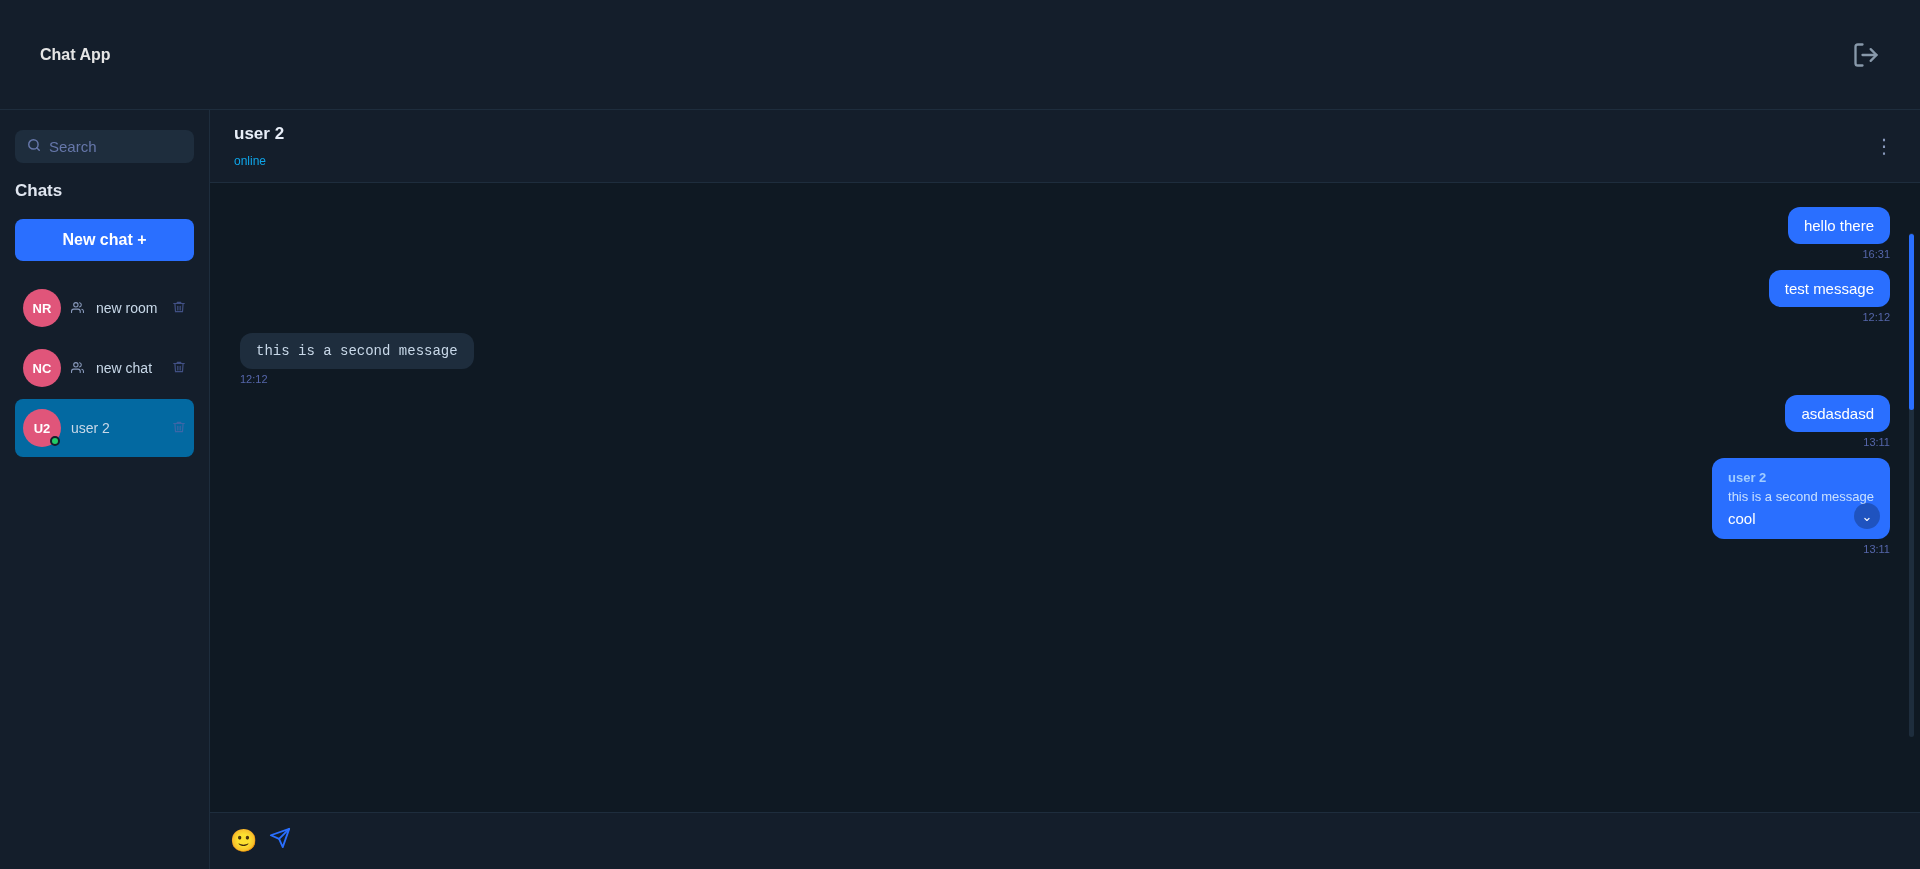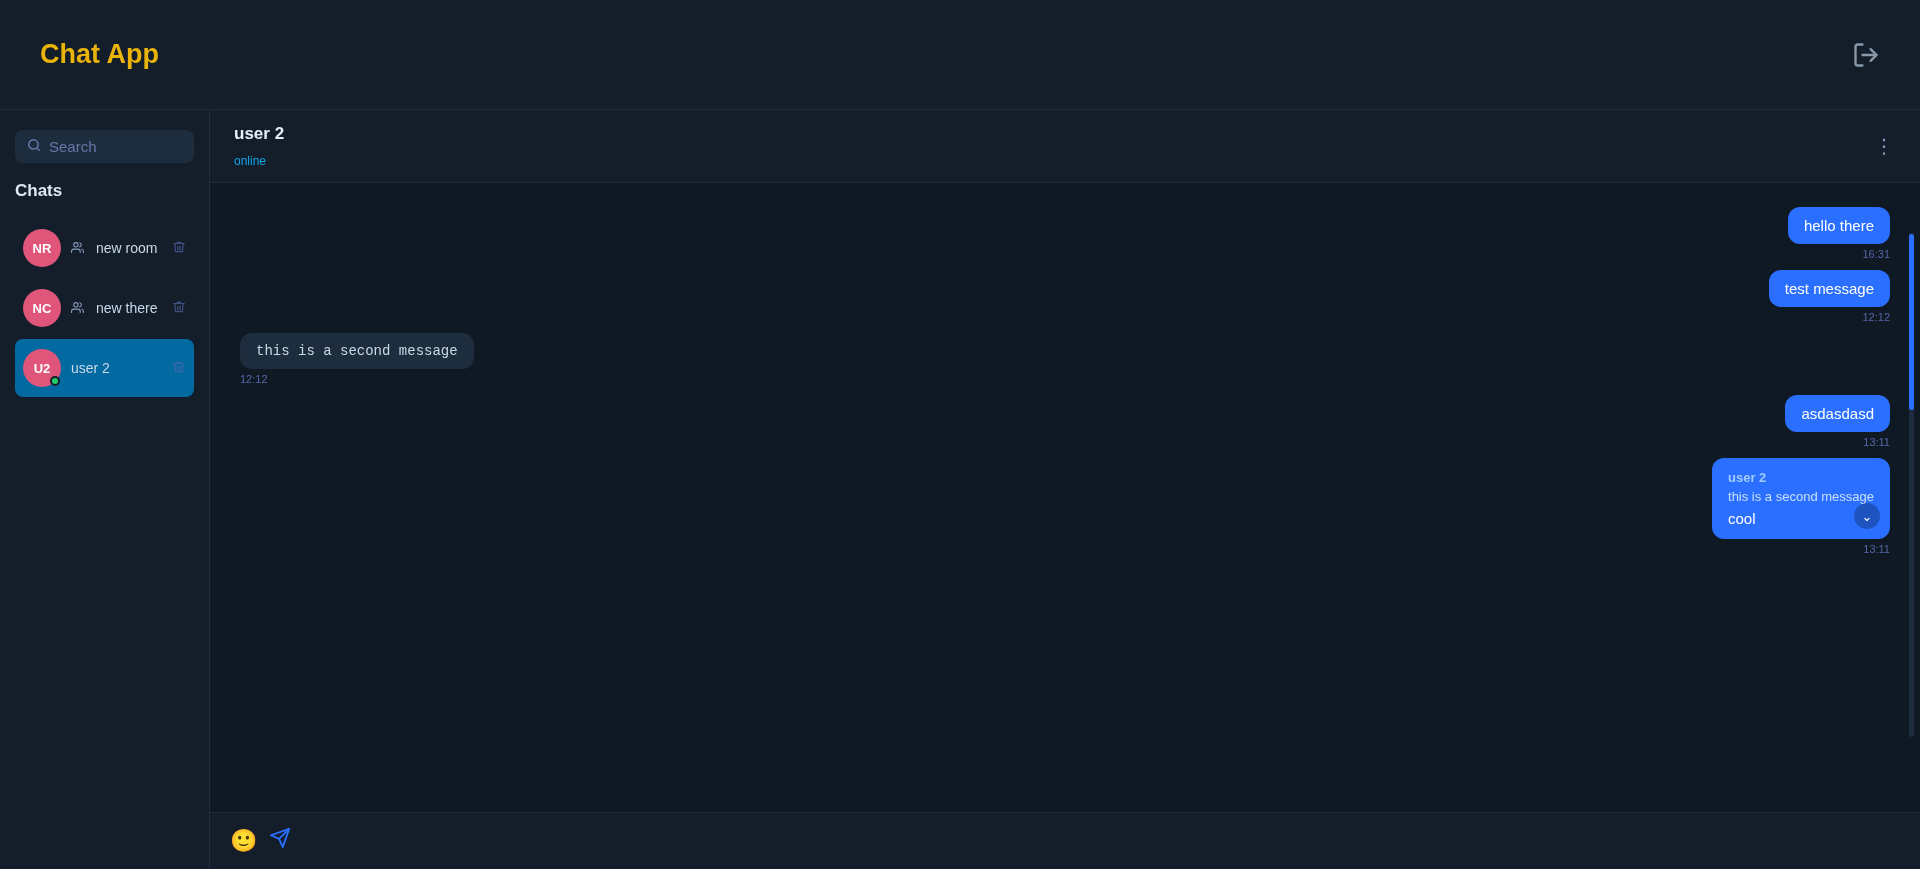--- a/index.html
+++ b/index.html
@@ -16,23 +16,23 @@
     .top-bar {
       height: 110px;
       background-color: #141e2b;
       display: flex;
       align-items: center;
       justify-content: space-between;
       padding: 0 40px;
       border-bottom: 1px solid #1e2d3d;
     }
     .top-bar-title {
-      font-size: 27px;
+      font-size: 16px;
       font-weight: 700;
-      color: #eab308;
+      color: #e5e5e5;
     }
     .logout-icon {
       width: 28px;
       height: 28px;
       cursor: pointer;
       color: #8899aa;
     }
 
     
     .main-layout {
@@ -331,20 +331,21 @@
         <svg width="14" height="14" viewBox="0 0 24 24" fill="none" stroke="#6677aa" stroke-width="2.5" stroke-linecap="round" stroke-linejoin="round">
           <circle cx="11" cy="11" r="8"></circle>
             <line x1="21" y1="21" x2="16.65" y2="16.65"></line>
         </svg>
       </span>
       <input class="search-input" type="text" placeholder="Search" style="">
     </div>
 
     <div class="chats-label">Chats</div>
 
+    <button class="new-chat-btn">New chat +</button>
 
     <div class="chat-list">
 
       <div class="chat-item">
         <div class="avatar nr">NR</div>
         <span class="group-icon">
           <svg width="13" height="13" viewBox="0 0 24 24" fill="none" stroke="#8899bb" stroke-width="2" stroke-linecap="round" stroke-linejoin="round">
             <path d="M17 21v-2a4 4 0 0 0-4-4H5a4 4 0 0 0-4 4v2"></path>
               <circle cx="9" cy="7" r="4"></circle>
             <path d="M23 21v-2a4 4 0 0 0-3-3.87"></path>
@@ -366,21 +367,21 @@
       <div class="chat-item">
         <div class="avatar nc">NC</div>
         <span class="group-icon">
           <svg width="13" height="13" viewBox="0 0 24 24" fill="none" stroke="#8899bb" stroke-width="2" stroke-linecap="round" stroke-linejoin="round">
             <path d="M17 21v-2a4 4 0 0 0-4-4H5a4 4 0 0 0-4 4v2"></path>
               <circle cx="9" cy="7" r="4"></circle>
             <path d="M23 21v-2a4 4 0 0 0-3-3.87"></path>
               <path d="M16 3.13a4 4 0 0 1 0 7.75"></path>
           </svg>
         </span>
-        <span class="chat-name">new there</span>
+        <span class="chat-name">new chat</span>
         <span class="delete-icon">
           <svg width="14" height="14" viewBox="0 0 24 24" fill="none" stroke="#5566aa" stroke-width="2" stroke-linecap="round" stroke-linejoin="round">
             <polyline points="3 6 5 6 21 6"></polyline>
               <path d="M19 6l-1 14H6L5 6"></path>
               <path d="M10 11v6"></path>
               <path d="M14 11v6"></path>
             <path d="M9 6V4h6v2"></path>
           </svg>
         </span>
       </div>

